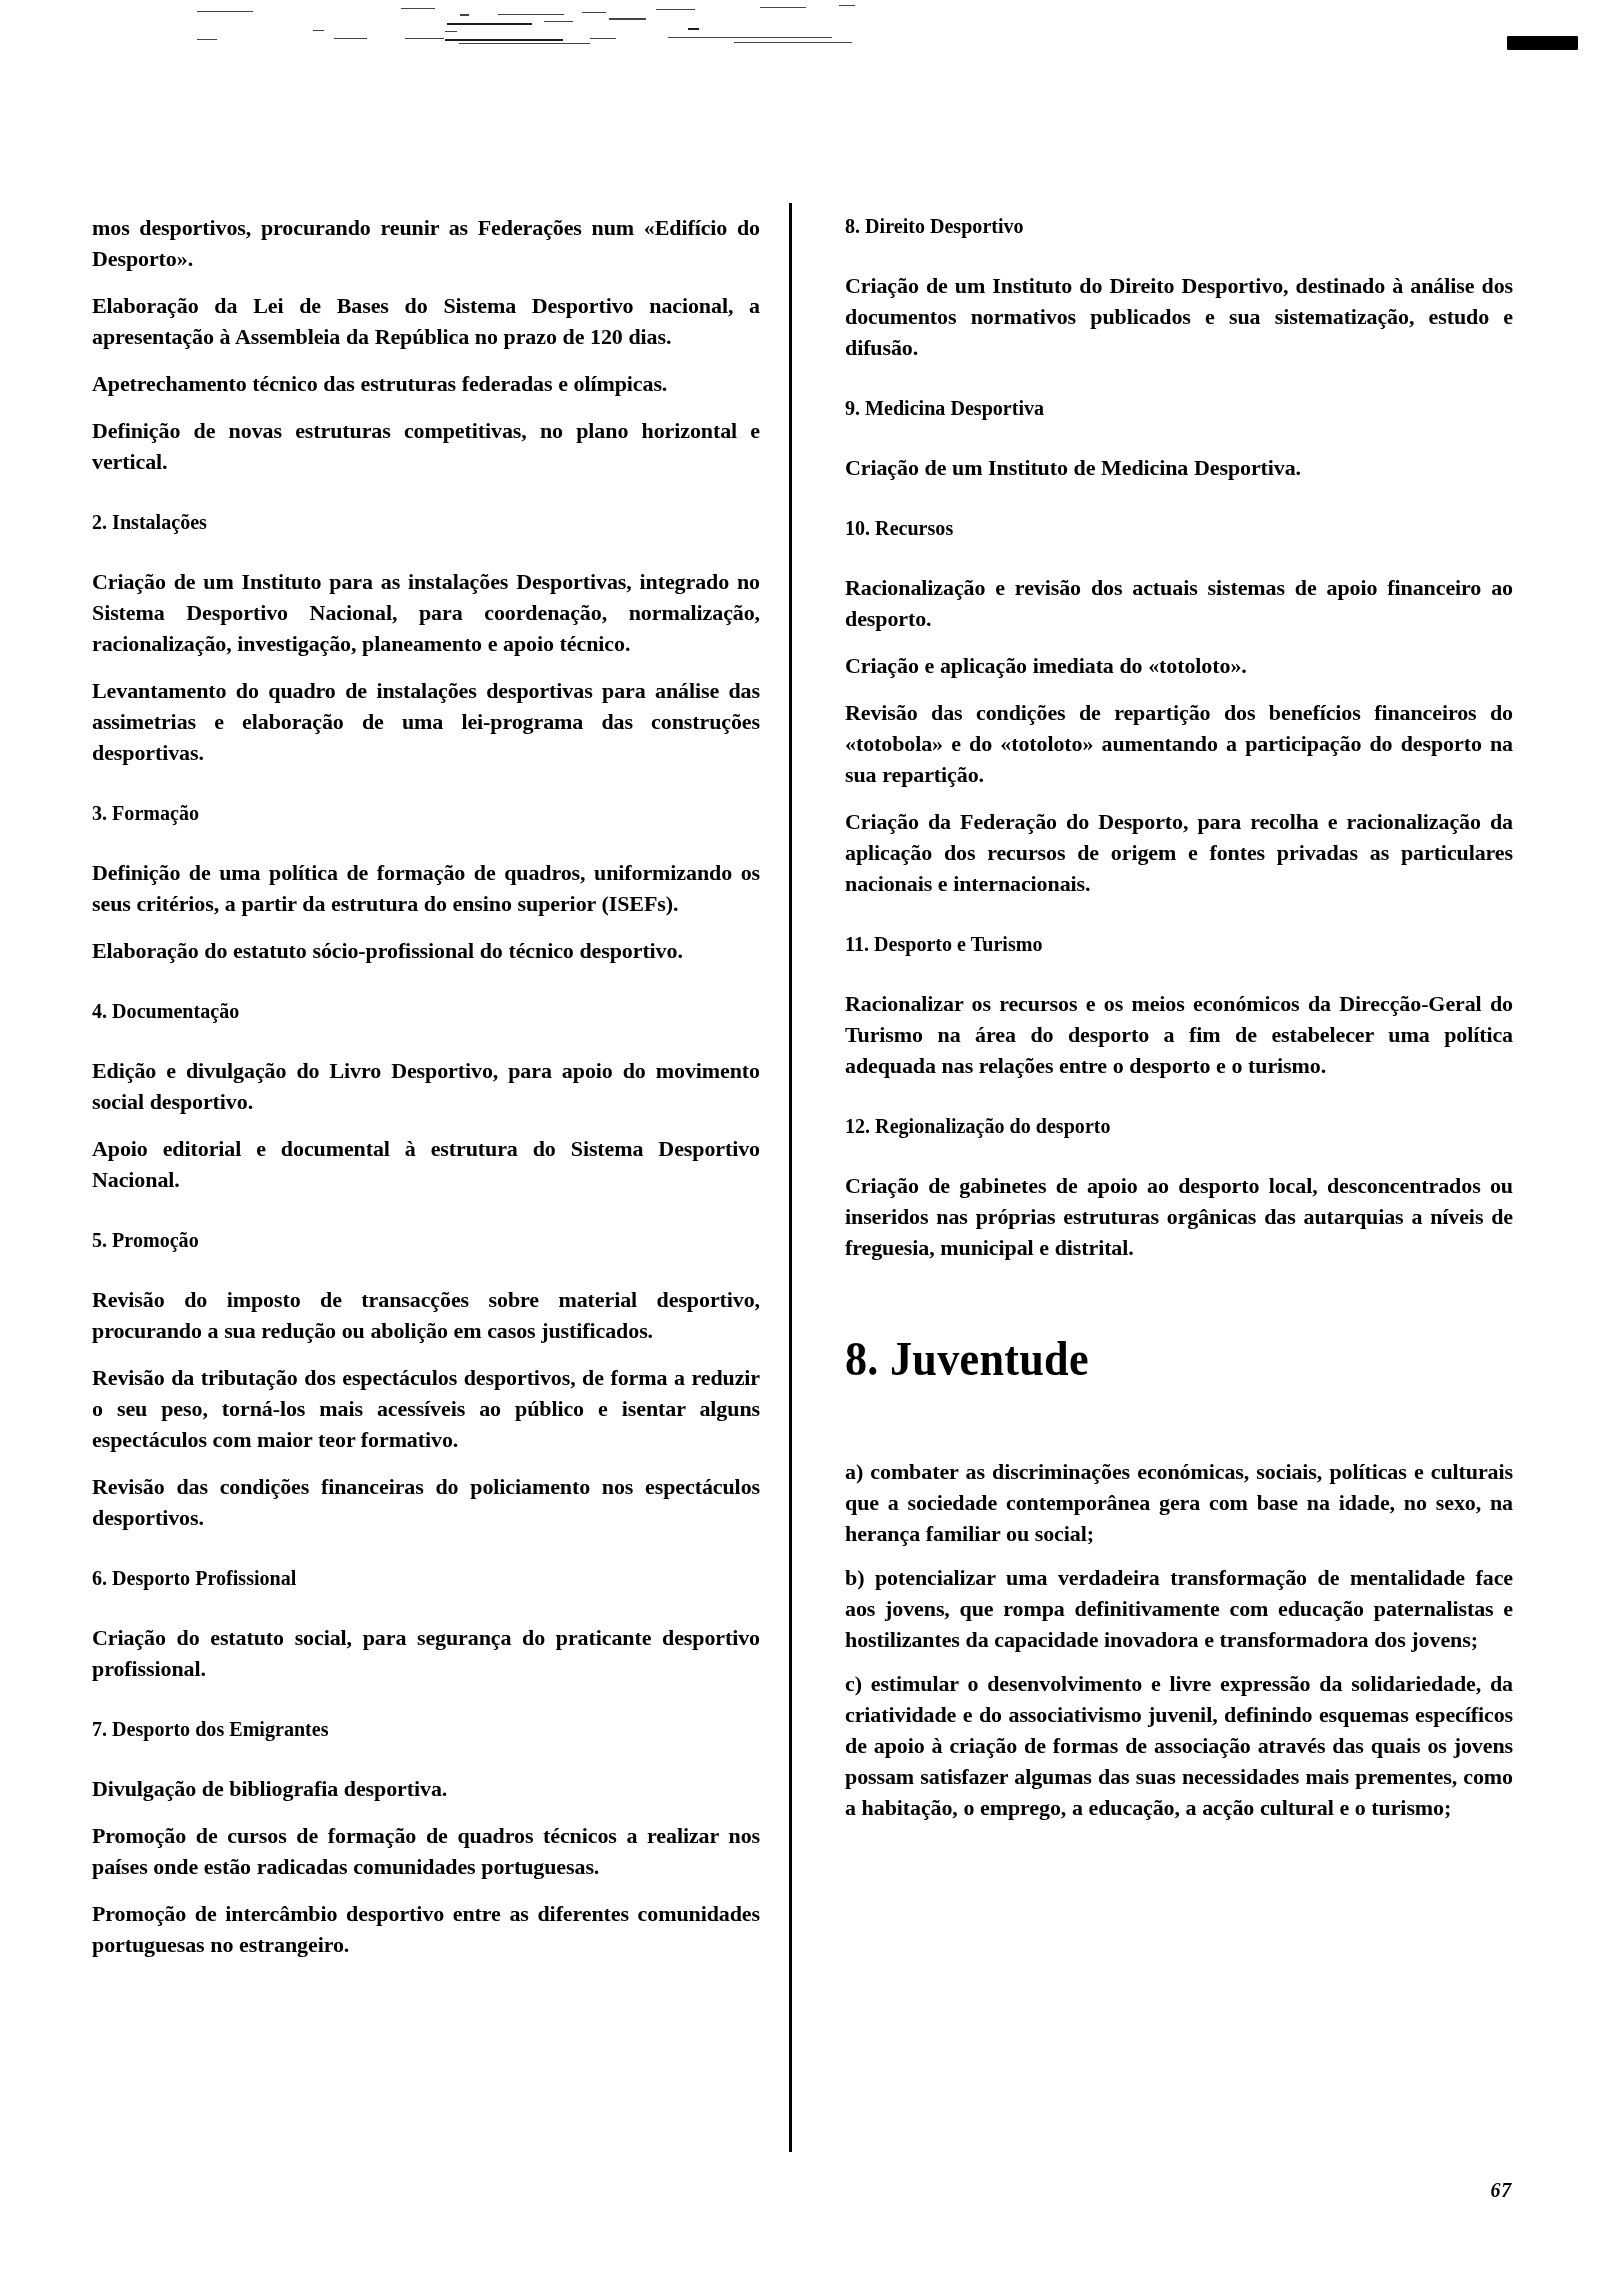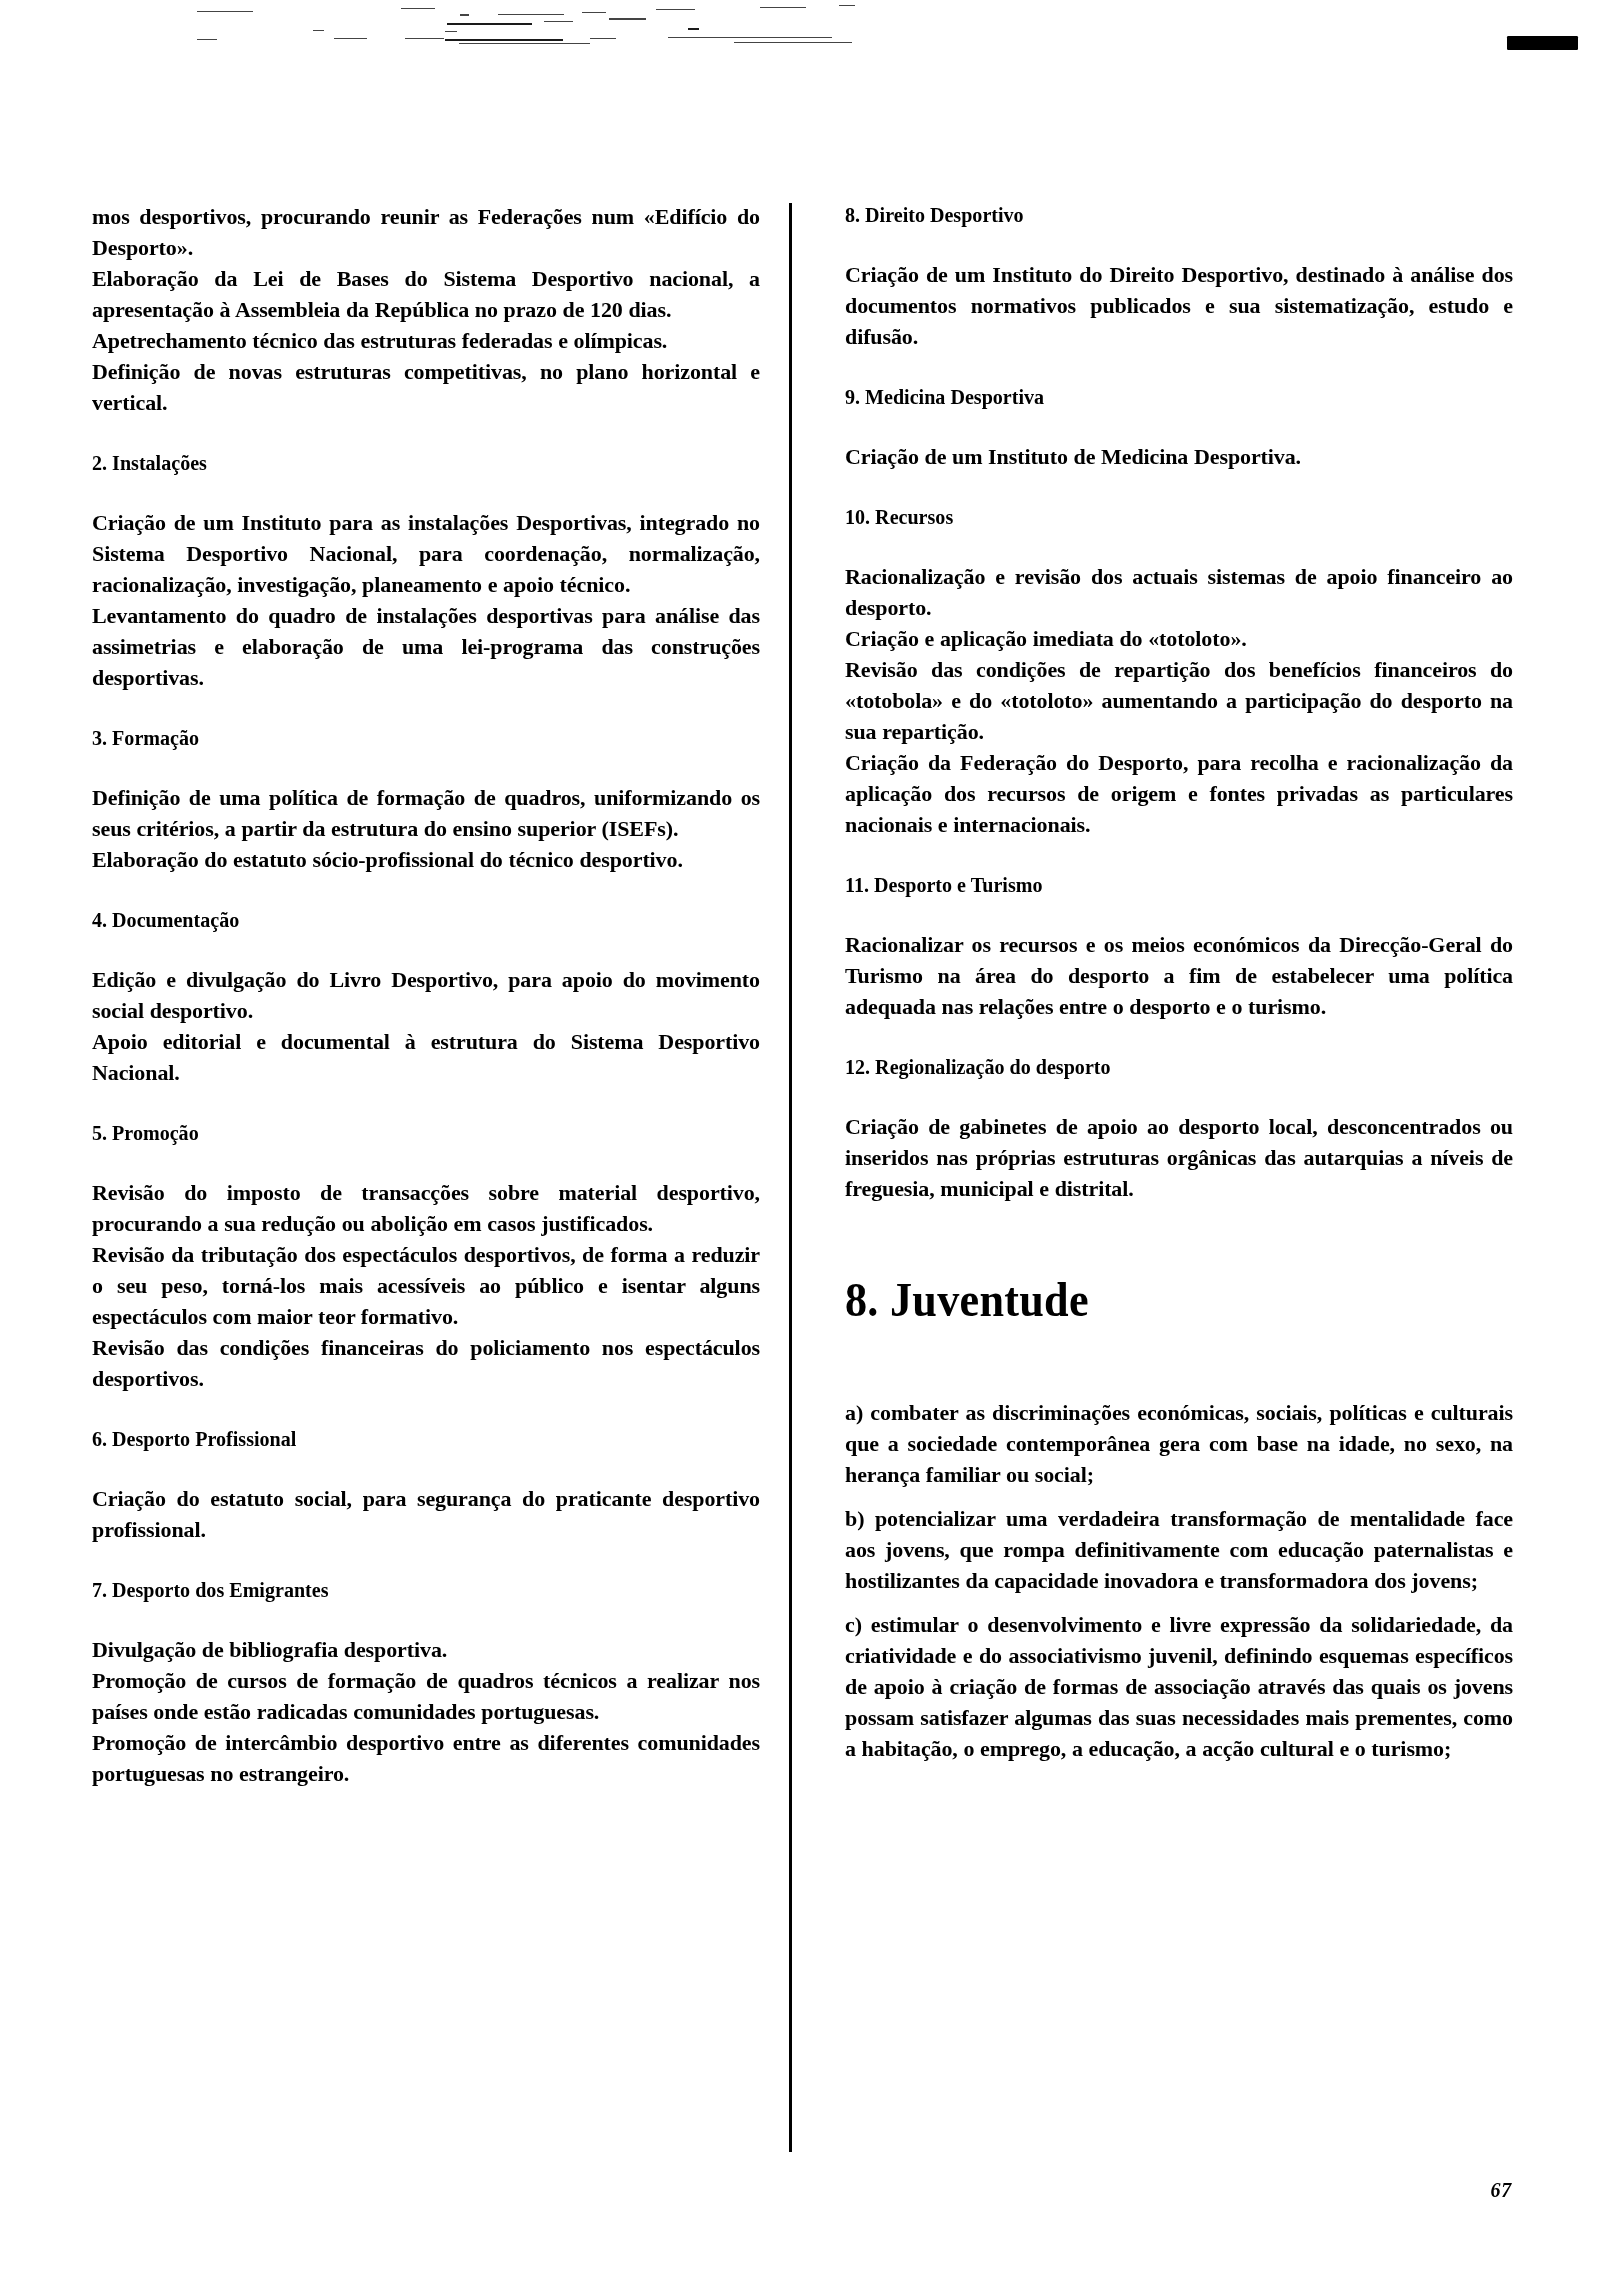--- a/index.html
+++ b/index.html
@@ -46,21 +46,21 @@
   
   .columns {
     position: absolute;
     top: 197px;
     left: 0;
     width: 1614px;
     height: 2031px;
   }
   .column {
     position: absolute;
-    top: 4px;
+    top: 15px;
     width: 668px;
   }
   .column.left  { left: 92px; }
   .column.right { left: 845px; }
 
   
   .col-divider {
     position: absolute;
     left: 789px;
     top: 203px;
@@ -74,21 +74,21 @@
     margin: 0;
     font-size: 22px;
     line-height: 31px;
     text-align: justify;
     text-justify: inter-word;
     font-weight: 600;
     letter-spacing: -0.1px;
     word-spacing: 0.3px;
     -webkit-font-smoothing: none;
   }
-  p.body-text + p.body-text { margin-top: 0; }
+  p.body-text + p.body-text { margin-top: 16px; }
 
   h3.section-heading {
     margin: 0;
     font-size: 21.6px;
     line-height: 29px;
     font-weight: 700;
     letter-spacing: 0px;
     transform: scaleX(0.93);
     transform-origin: left center;
   }

